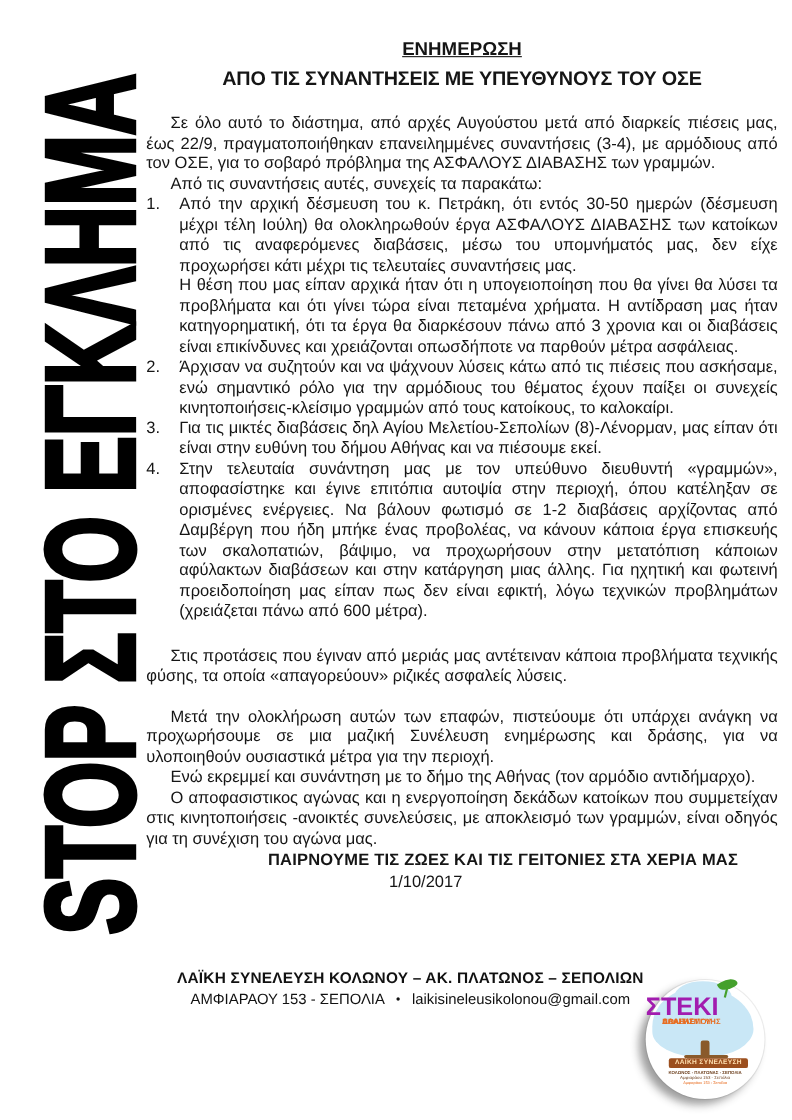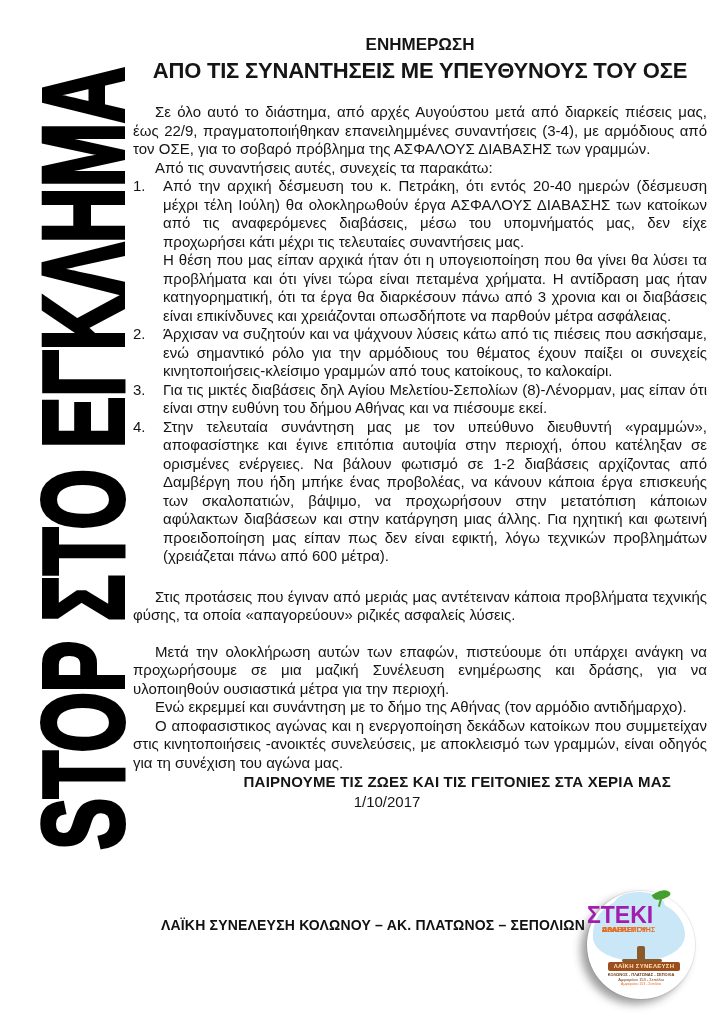--- a/index.html
+++ b/index.html
@@ -22,33 +22,33 @@
     font-weight:bold; font-size:115px; line-height:96px; letter-spacing:-1px;
     color:#000; -webkit-text-stroke:4px #000;
     transform:scaleX(0.68); transform-origin:0 50%;
   }
 
   
   .content {
     position:absolute; left:133px; top:34px; width:574px;
     color:#151515; font-size:15px; line-height:18.5px; text-align:justify;
   }
-  .t1 { text-align:center; font-weight:bold; font-size:17px; line-height:21px; margin:0 0 5px 0; }
-  .t2 { text-align:center; font-weight:bold; font-size:22px; line-height:22px; margin:0 0 21px 0; letter-spacing:-0.2px; }
+  .t1 { text-align:center; font-weight:bold; font-size:17px; line-height:21px; margin:0 0 5px 0;text-decoration:underline; }
+  .t2 { text-align:center; font-weight:bold; font-size:18px; line-height:22px; margin:0 0 21px 0; letter-spacing:-0.2px; }
   .content p { margin:0; }
   .ind { text-indent:22px; }
   .item { position:relative; padding-left:30px; }
   .item .num { position:absolute; left:0; top:0; }
   .gap { margin-top:22px !important; }
   .gap-s { margin-top:18px !important; }
   .slogan { font-weight:bold; font-size:15px; text-align:right; margin:0 36px 0 0; letter-spacing:0.2px; line-height:19px; }
   .date { text-align:center; padding-right:66px; line-height:19px; margin-top:1px; }
 
   
-  .footer { position:absolute; left:133px; top:916px; width:480px; text-align:center; color:#111; }
+  .footer { position:absolute; left:133px; top:880px; width:480px; text-align:center; color:#111; }
   .f1 { font-weight:bold; font-size:14px; line-height:18px; letter-spacing:0.2px; }
   .f2 { font-size:13.5px; line-height:21px; }
   .f2 .sep { margin:0 7px; font-size:11px; position:relative; top:-1px; }
 
   
   .badge {
     position:absolute; left:587px; top:891px; width:108px; height:108px;
     background:#fff; border-radius:50%;
     box-shadow:-6px 5px 8px rgba(40,40,40,0.45), 0 0 0 1px rgba(0,0,0,0.07);
   }
@@ -83,21 +83,21 @@
   <div class="content">
     <div class="t1">ΕΝΗΜΕΡΩΣΗ</div>
     <div class="t2">ΑΠΟ ΤΙΣ ΣΥΝΑΝΤΗΣΕΙΣ ΜΕ ΥΠΕΥΘΥΝΟΥΣ ΤΟΥ ΟΣΕ</div>
 
     <p class="ind">Σε όλο αυτό το διάστημα, από αρχές Αυγούστου μετά από διαρκείς πιέσεις μας, έως 22/9, πραγματοποιήθηκαν επανειλημμένες συναντήσεις (3-4), με αρμόδιους από τον ΟΣΕ, για το σοβαρό πρόβλημα της ΑΣΦΑΛΟΥΣ ΔΙΑΒΑΣΗΣ των γραμμών.</p>
     <p class="ind">Από τις συναντήσεις αυτές, συνεχείς τα παρακάτω:</p>
 
     <div class="list">
       <div class="item">
         <span class="num">1.</span>
-        <p>Από την αρχική δέσμευση του κ. Πετράκη, ότι εντός 20-40 ημερών (δέσμευση μέχρι τέλη Ιούλη) θα ολοκληρωθούν έργα ΑΣΦΑΛΟΥΣ ΔΙΑΒΑΣΗΣ των κατοίκων από τις αναφερόμενες διαβάσεις, μέσω του υπομνήματός μας, δεν είχε προχωρήσει κάτι μέχρι τις τελευταίες συναντήσεις μας.</p>
+        <p>Από την αρχική δέσμευση του κ. Πετράκη, ότι εντός 30-50 ημερών (δέσμευση μέχρι τέλη Ιούλη) θα ολοκληρωθούν έργα ΑΣΦΑΛΟΥΣ ΔΙΑΒΑΣΗΣ των κατοίκων από τις αναφερόμενες διαβάσεις, μέσω του υπομνήματός μας, δεν είχε προχωρήσει κάτι μέχρι τις τελευταίες συναντήσεις μας.</p>
         <p>Η θέση που μας είπαν αρχικά ήταν ότι η υπογειοποίηση που θα γίνει θα λύσει τα προβλήματα και ότι γίνει τώρα είναι πεταμένα χρήματα. Η αντίδραση μας ήταν κατηγορηματική, ότι τα έργα θα διαρκέσουν πάνω από 3 χρονια και οι διαβάσεις είναι επικίνδυνες και χρειάζονται οπωσδήποτε να παρθούν μέτρα ασφάλειας.</p>
       </div>
       <div class="item">
         <span class="num">2.</span>
         <p>Άρχισαν να συζητούν και να ψάχνουν λύσεις κάτω από τις πιέσεις που ασκήσαμε, ενώ σημαντικό ρόλο για την αρμόδιους του θέματος έχουν παίξει οι συνεχείς κινητοποιήσεις-κλείσιμο γραμμών από τους κατοίκους, το καλοκαίρι.</p>
       </div>
       <div class="item">
         <span class="num">3.</span>
         <p>Για τις μικτές διαβάσεις δηλ Αγίου Μελετίου-Σεπολίων (8)-Λένορμαν, μας είπαν ότι είναι στην ευθύνη του δήμου Αθήνας και να πιέσουμε εκεί.</p>
       </div>
@@ -111,20 +111,25 @@
     <p class="ind gap-s">Μετά την ολοκλήρωση αυτών των επαφών, πιστεύουμε ότι υπάρχει ανάγκη να προχωρήσουμε σε μια μαζική Συνέλευση ενημέρωσης και δράσης, για να υλοποιηθούν ουσιαστικά μέτρα για την περιοχή.</p>
     <p class="ind">Ενώ εκρεμμεί και συνάντηση με το δήμο της Αθήνας (τον αρμόδιο αντιδήμαρχο).</p>
     <p class="ind">Ο αποφασιστικος αγώνας και η ενεργοποίηση δεκάδων κατοίκων που συμμετείχαν στις κινητοποιήσεις -ανοικτές συνελεύσεις, με αποκλεισμό των γραμμών, είναι οδηγός για τη συνέχιση του αγώνα μας.</p>
 
     <div class="slogan">ΠΑΙΡΝΟΥΜΕ ΤΙΣ ΖΩΕΣ ΚΑΙ ΤΙΣ ΓΕΙΤΟΝΙΕΣ ΣΤΑ ΧΕΡΙΑ ΜΑΣ</div>
     <div class="date">1/10/2017</div>
   </div>
 
   <div class="footer">
     <div class="f1">ΛΑΪΚΗ ΣΥΝΕΛΕΥΣΗ ΚΟΛΩΝΟΥ – ΑΚ. ΠΛΑΤΩΝΟΣ – ΣΕΠΟΛΙΩΝ</div>
+    <div class="f2">
+      <span>ΑΜΦΙΑΡΑΟΥ 153 - ΣΕΠΟΛΙΑ</span>
+      <span class="sep">•</span>
+      <span>laikisineleusikolonou@gmail.com</span>
+    </div>
   </div>
 
   <div class="badge">
     <div class="cloud"></div>
     <div class="cloud2"></div>
     <div class="trunk"></div>
     <div class="roots"></div>
     <div class="steki">ΣΤΕΚΙ</div>
     <div class="stem"></div>
     <div class="leaf"></div>

